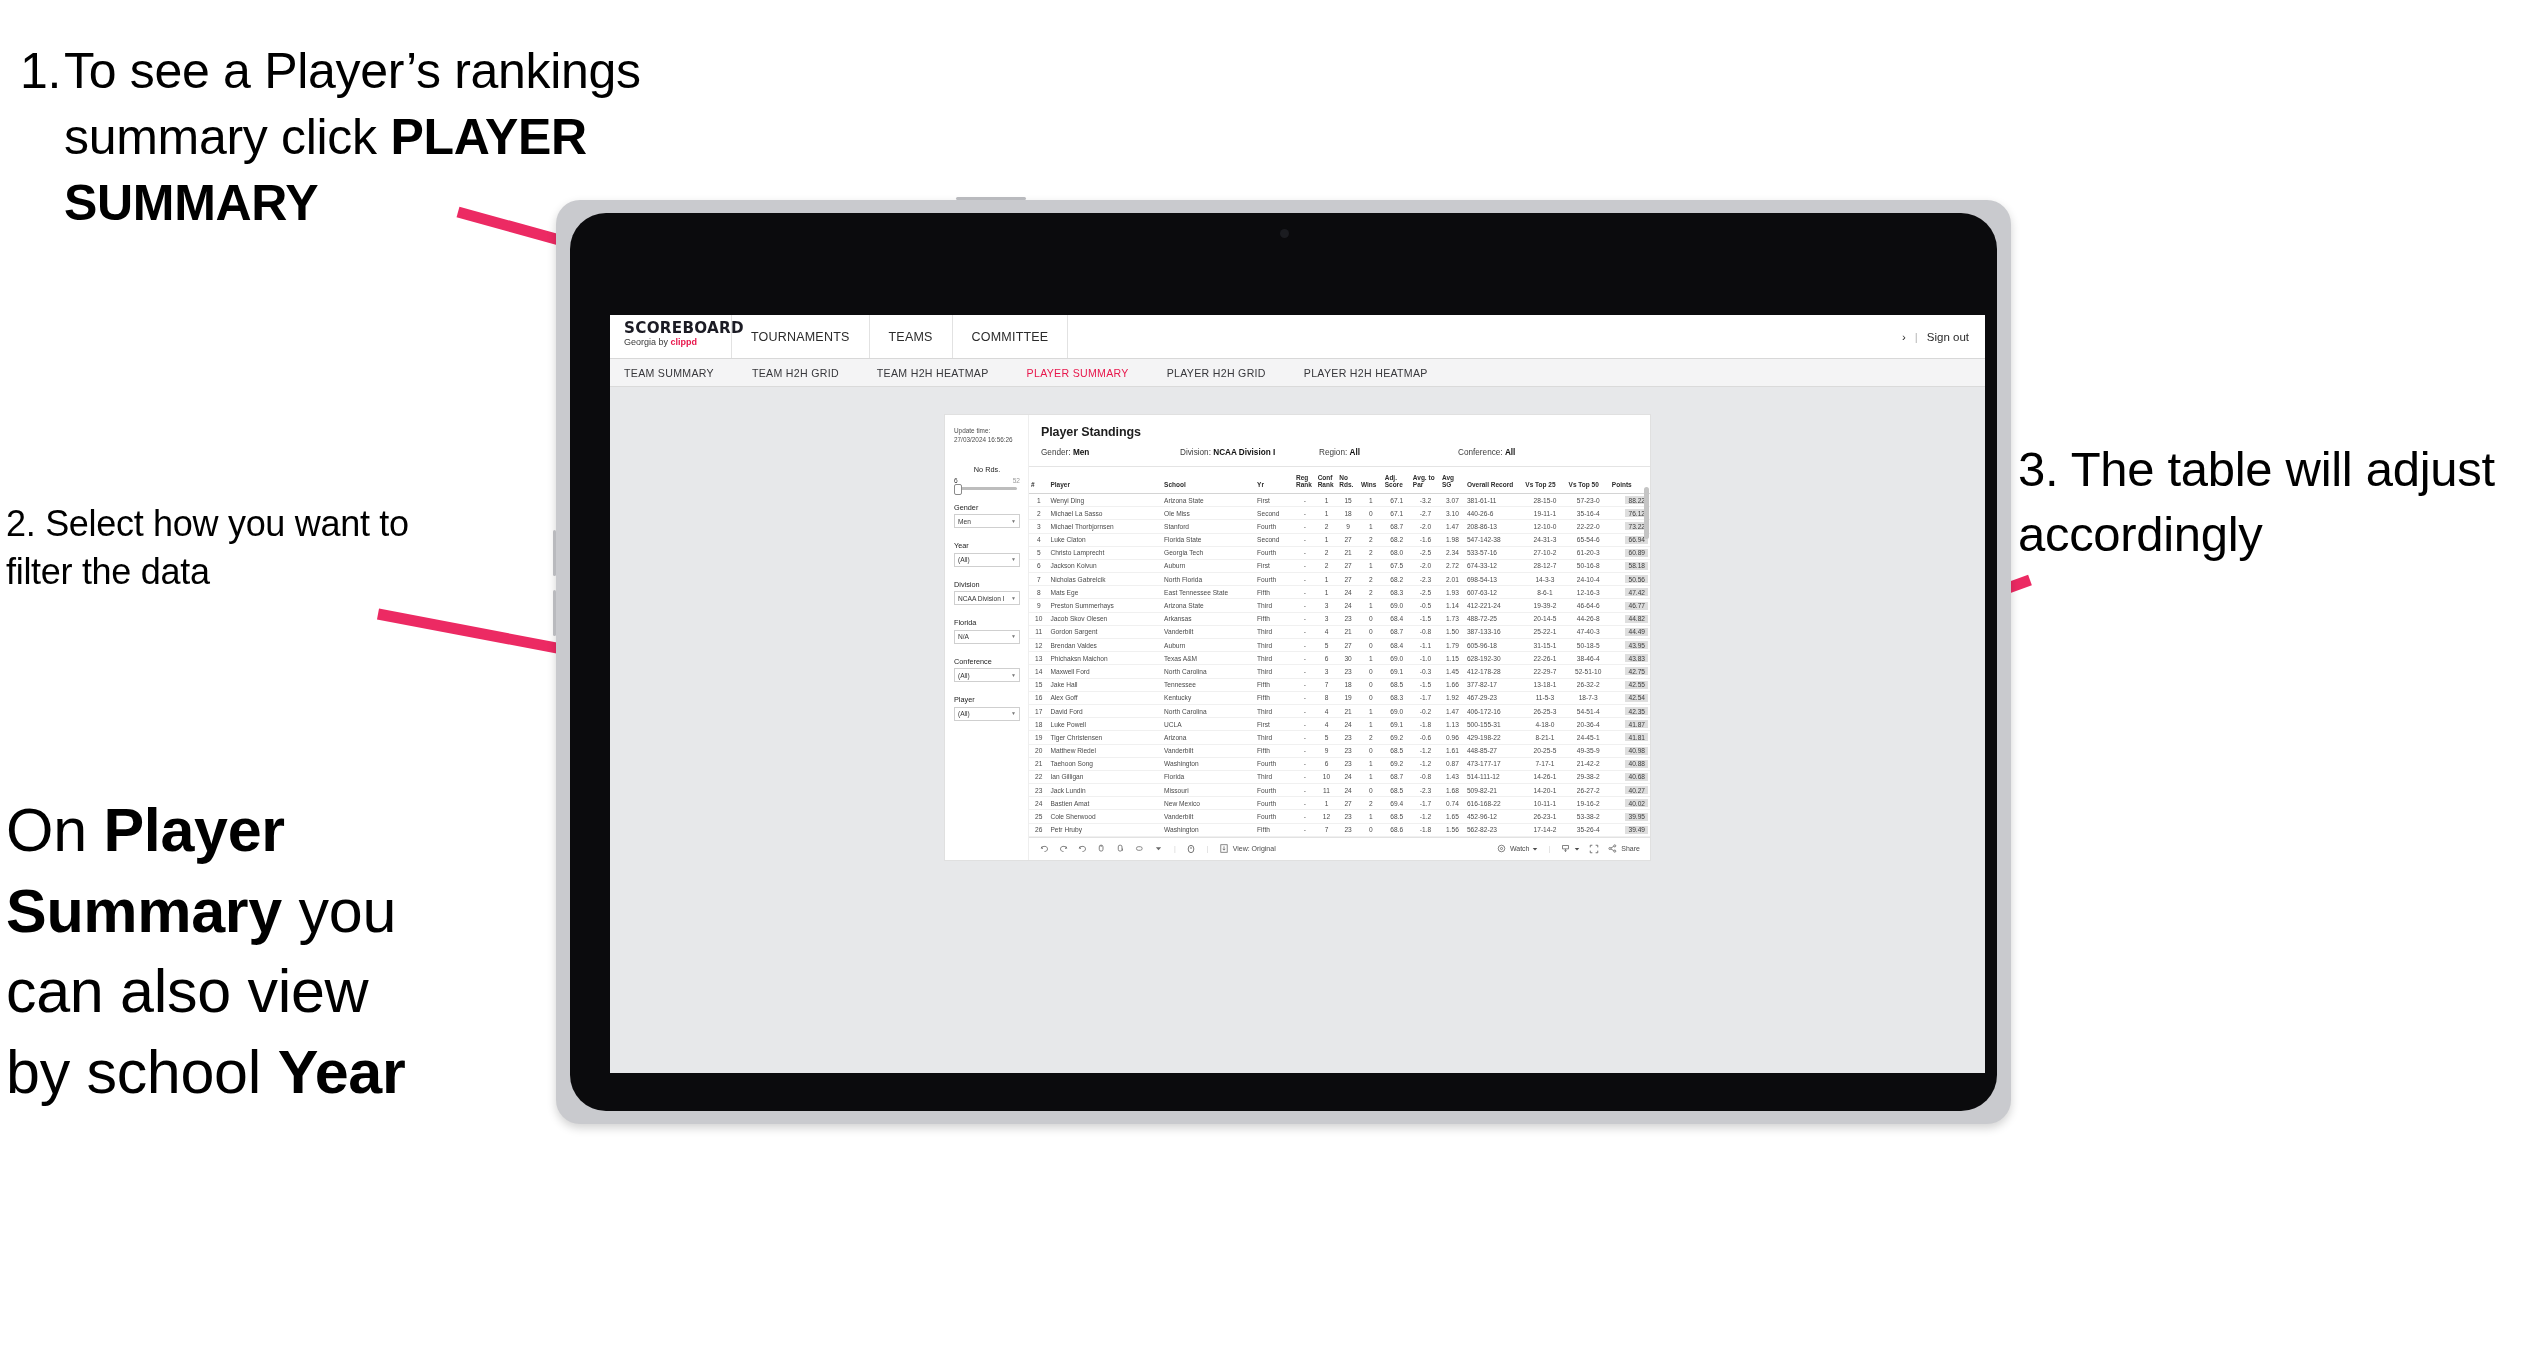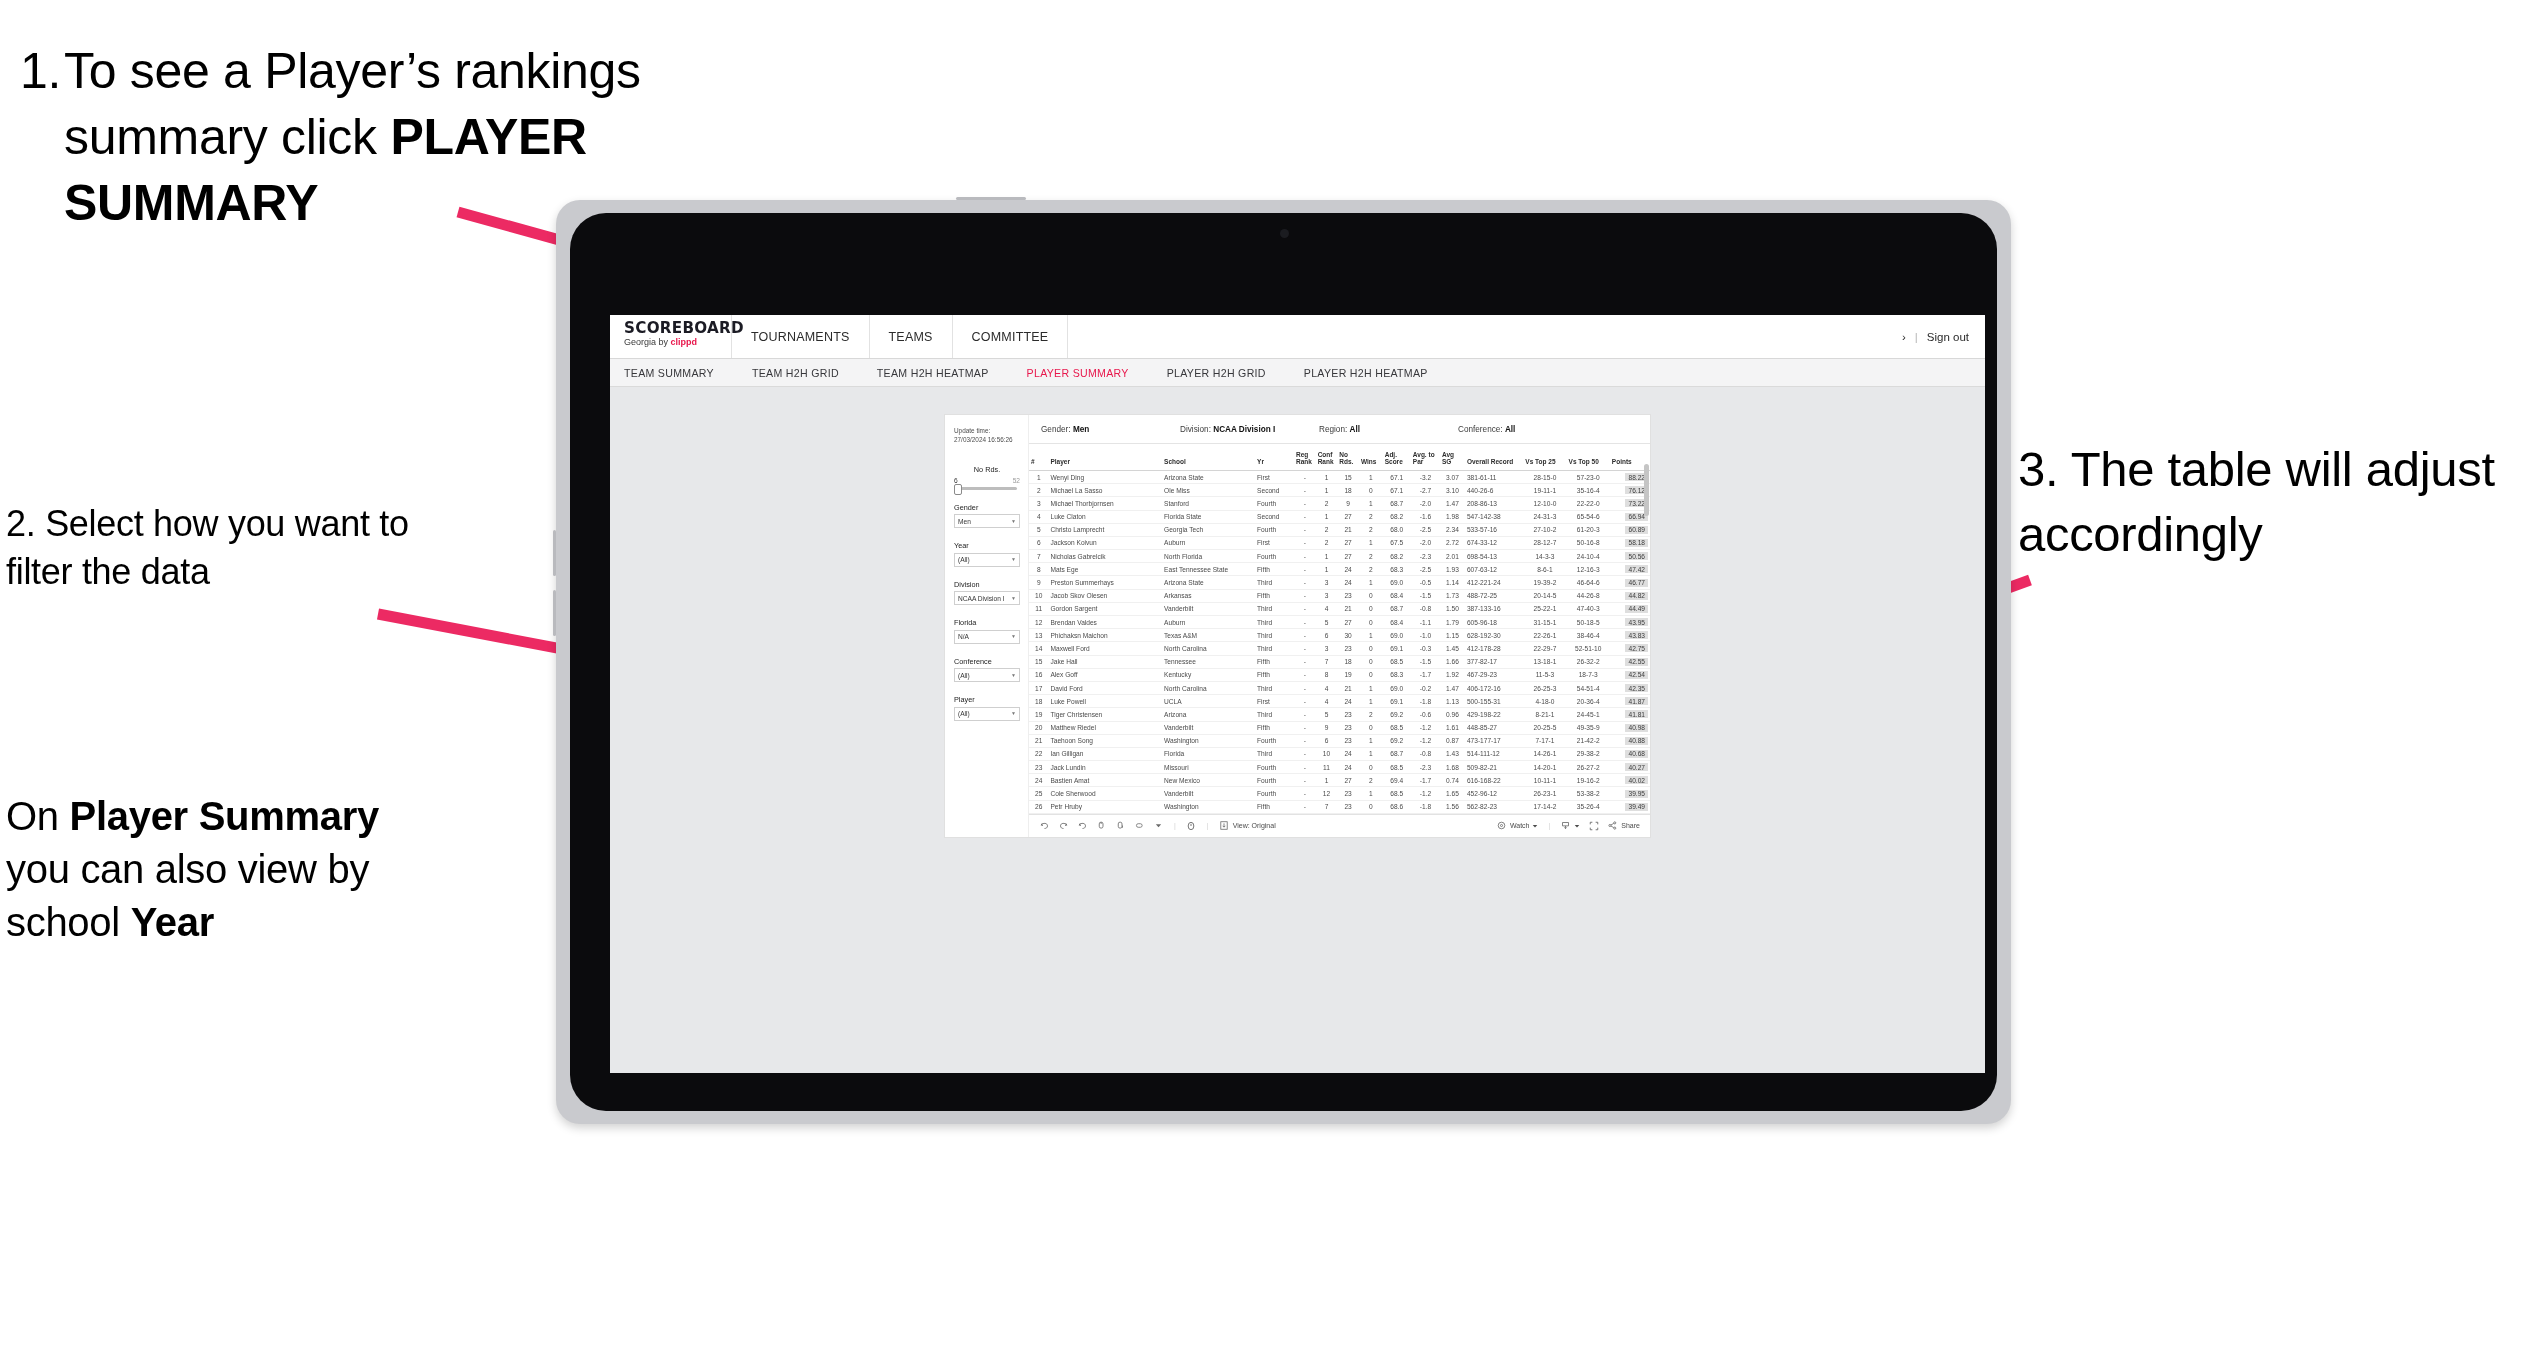--- a/index.html
+++ b/index.html
@@ -41,21 +41,21 @@
   #annot-2 {
     left: 6px;
     top: 500px;
     width: 430px;
     font-size: 36px;
   }
   #annot-2b {
     left: 6px;
     top: 790px;
     width: 430px;
-    font-size: 40px;
+    font-size: 61px;
   }
   #annot-3 {
     left: 2018px;
     top: 437px;
     width: 520px;
     font-size: 49px;
   }
   .annot b { font-weight: 700; }
 
   
@@ -535,20 +535,21 @@
             <div class="filter-block">
               <div class="filter-label">Player</div>
               <div class="filter-select">
                 <span>(All)</span>
                 <span class="caret">▼</span>
               </div>
             </div>
           </div>
 
           <div id="panel">
+            <div id="panel-title">Player Standings</div>
 
             <div id="filter-summary">
               <div class="fs-item"><span>Gender:</span> <b>Men</b></div>
               <div class="fs-item"><span>Division:</span> <b>NCAA Division I</b></div>
               <div class="fs-item"><span>Region:</span> <b>All</b></div>
               <div class="fs-item"><span>Conference:</span> <b>All</b></div>
             </div>
 
             <div id="table-scroll">
               <table class="standings">

